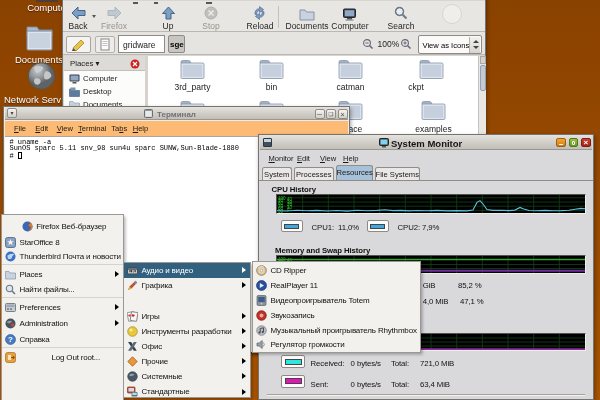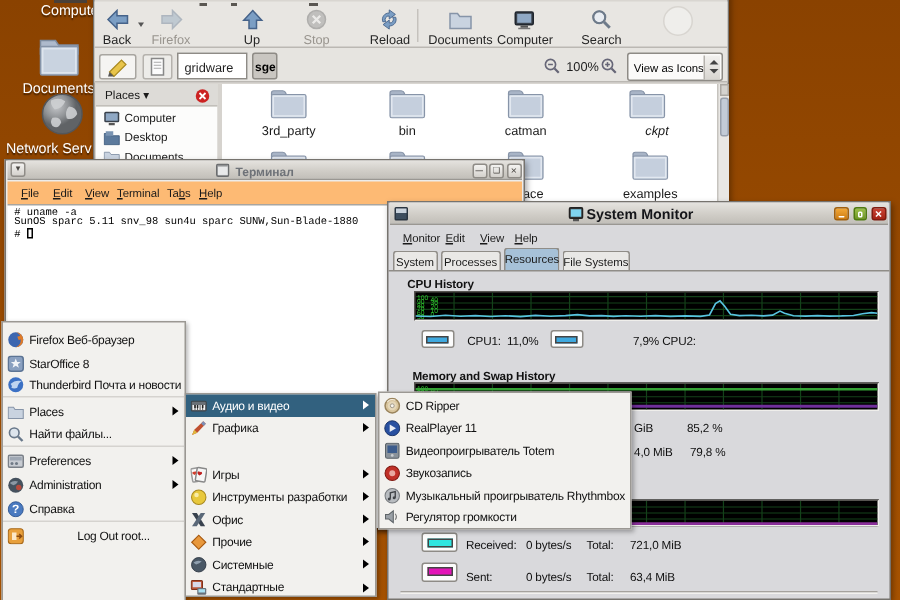--- a/index.html
+++ b/index.html
@@ -207,21 +207,21 @@
       <path d="M1 4 Q1 2.5 2.5 2.5 L8.5 2.5 Q10 2.5 10.5 4 L11 5.5 L1 5.5 Z" fill="#A8B4C6" stroke="#8794A8" stroke-width=".8"></path>
       <rect x="1" y="5" width="23" height="15.5" rx="1.2" fill="#C5CFDD" stroke="#8794A8" stroke-width=".8"></rect>
       <rect x="2.2" y="6.2" width="20.6" height="13.1" fill="none" stroke="#E2E8F0" stroke-width="1"></rect>
     </svg>
  <div class="flbl" style="left:257.5px;top:111px;width:60px;">catman</div>
  <svg class="abs fold" style="left:356px;top:86.5px;" width="25" height="22" viewBox="0 0 25 22">
       <path d="M1 4 Q1 2.5 2.5 2.5 L8.5 2.5 Q10 2.5 10.5 4 L11 5.5 L1 5.5 Z" fill="#A8B4C6" stroke="#8794A8" stroke-width=".8"></path>
       <rect x="1" y="5" width="23" height="15.5" rx="1.2" fill="#C5CFDD" stroke="#8794A8" stroke-width=".8"></rect>
       <rect x="2.2" y="6.2" width="20.6" height="13.1" fill="none" stroke="#E2E8F0" stroke-width="1"></rect>
     </svg>
- <div class="flbl" style="left:345px;top:111px;width:60px;font-style:italic;">ckpt</div>
+ <div class="flbl" style="left:323px;top:111px;width:60px;">ckpt</div>
  <svg class="abs fold" style="left:117px;top:127.5px;" width="25" height="22" viewBox="0 0 25 22">
       <path d="M1 4 Q1 2.5 2.5 2.5 L8.5 2.5 Q10 2.5 10.5 4 L11 5.5 L1 5.5 Z" fill="#A8B4C6" stroke="#8794A8" stroke-width=".8"></path>
       <rect x="1" y="5" width="23" height="15.5" rx="1.2" fill="#C5CFDD" stroke="#8794A8" stroke-width=".8"></rect>
       <rect x="2.2" y="6.2" width="20.6" height="13.1" fill="none" stroke="#E2E8F0" stroke-width="1"></rect>
     </svg>
  <svg class="abs fold" style="left:196px;top:127.5px;" width="25" height="22" viewBox="0 0 25 22">
       <path d="M1 4 Q1 2.5 2.5 2.5 L8.5 2.5 Q10 2.5 10.5 4 L11 5.5 L1 5.5 Z" fill="#A8B4C6" stroke="#8794A8" stroke-width=".8"></path>
       <rect x="1" y="5" width="23" height="15.5" rx="1.2" fill="#C5CFDD" stroke="#8794A8" stroke-width=".8"></rect>
       <rect x="2.2" y="6.2" width="20.6" height="13.1" fill="none" stroke="#E2E8F0" stroke-width="1"></rect>
     </svg>
@@ -336,21 +336,21 @@
   </svg>
  </div>
  <div class="swatch" style="left:21.5px;top:85px;width:22px;height:12px;">
       <i style="background:#3FA9DF;"></i>
     </div>
  <span class="t9" style="left:52.5px;top:87.5px;">CPU1:</span>
     <span class="t9" style="left:79px;top:87.5px;">11,0%</span>
  <div class="swatch" style="left:107.5px;top:85px;width:22px;height:12px;">
       <i style="background:#3FA9DF;"></i>
     </div>
- <span class="t9" style="left:138.5px;top:87.5px;margin-left:44px;">CPU2:</span>
+ <span class="t9" style="left:138.5px;top:87.5px;">CPU2:</span>
     <span class="t9" style="left:163px;top:87.5px;">7,9%</span>
  <div class="t9 bold" style="left:16px;top:110.5px;">Memory and Swap History</div>
  <div class="graph" id="memgraph" style="left:17px;top:120px;width:310px;height:19px;">
   <svg width="308" height="17" viewBox="0 0 308 17">
    <g stroke="#14421A" stroke-width="0.8">
     <line x1="0" y1="8.5" x2="308" y2="8.5"></line>
           <line x1="0" y1="12.5" x2="308" y2="12.5"></line>
     <line x1="25.7" y1="0" x2="25.7" y2="17"></line>
           <line x1="51.3" y1="0" x2="51.3" y2="17"></line>
           <line x1="77" y1="0" x2="77" y2="17"></line>
@@ -374,21 +374,21 @@
           <text x="10" y="11.2">20</text>
           <text x="10" y="13.8">10</text>
         </g>
    <line x1="0" y1="3.5" x2="308" y2="3.5" stroke="#35A135" stroke-width="1.7"></line>
    <line x1="0" y1="14.8" x2="308" y2="14.8" stroke="#6F2F9A" stroke-width="2"></line>
   </svg>
  </div>
  <span class="t9" style="left:163.7px;top:145.5px;">GiB</span>
     <span class="t9" style="left:199px;top:145.5px;">85,2 %</span>
  <span class="t9" style="left:163.7px;top:162px;">4,0 MiB</span>
-    <span class="t9" style="left:201px;top:162px;">79,8 %</span>
+    <span class="t9" style="left:201px;top:162px;">47,1 %</span>
  <div class="graph" id="netgraph" style="left:17px;top:197.5px;width:310px;height:18.5px;">
   <svg width="308" height="16.5" viewBox="0 0 308 16.5">
    <g stroke="#14421A" stroke-width="0.8">
     <line x1="0" y1="4" x2="308" y2="4"></line>
           <line x1="0" y1="8" x2="308" y2="8"></line>
           <line x1="0" y1="12" x2="308" y2="12"></line>
     <line x1="25.7" y1="0" x2="25.7" y2="17"></line>
           <line x1="51.3" y1="0" x2="51.3" y2="17"></line>
           <line x1="77" y1="0" x2="77" y2="17"></line>
           <line x1="102.7" y1="0" x2="102.7" y2="17"></line>
@@ -414,21 +414,21 @@
       <i style="background:#E314B8;"></i>
     </div>
  <span class="t9" style="left:51.6px;top:244.5px;">Sent:</span>
     <span class="t9" style="left:91.6px;top:244.5px;">0 bytes/s</span>
  <span class="t9" style="left:132px;top:244.5px;">Total:</span>
     <span class="t9" style="left:161px;top:244.5px;">63,4 MiB</span>
  <div class="abs" style="left:8px;top:258.5px;width:318px;height:2px;border-top:1px solid #A5A29D;border-bottom:1px solid #F2F1EE;"></div>
 </div>
 
 <div class="menu" id="menu1" style="left:1px;top:213.5px;width:123px;height:190px;padding-top:3.2px;">
- <div class="mi" style="height:17px;">
+ <div class="mi" style="height:17px;justify-content:center;">
       <span class="micon" id="ic-firefox">
         <svg width="11" height="11" viewBox="0 0 11 11">
           <circle cx="5.5" cy="5.5" r="5" fill="#3C66B0"></circle>
           <path d="M5.5 0.5 A5 5 0 0 1 10.5 5.5 A5 5 0 0 1 5.5 10.5 C8 9.5 9 7.5 8.8 5.2 L7.5 5.8 L6.5 3.5 L8.5 2.8 C7.8 1.5 6.8 0.8 5.5 0.5 Z" fill="#E07B28"></path>
         </svg>
       </span>
       <span class="lbl">Firefox Веб-браузер</span>
     </div>
  <div class="mi" style="height:15px;">
       <span class="micon" id="ic-so">

